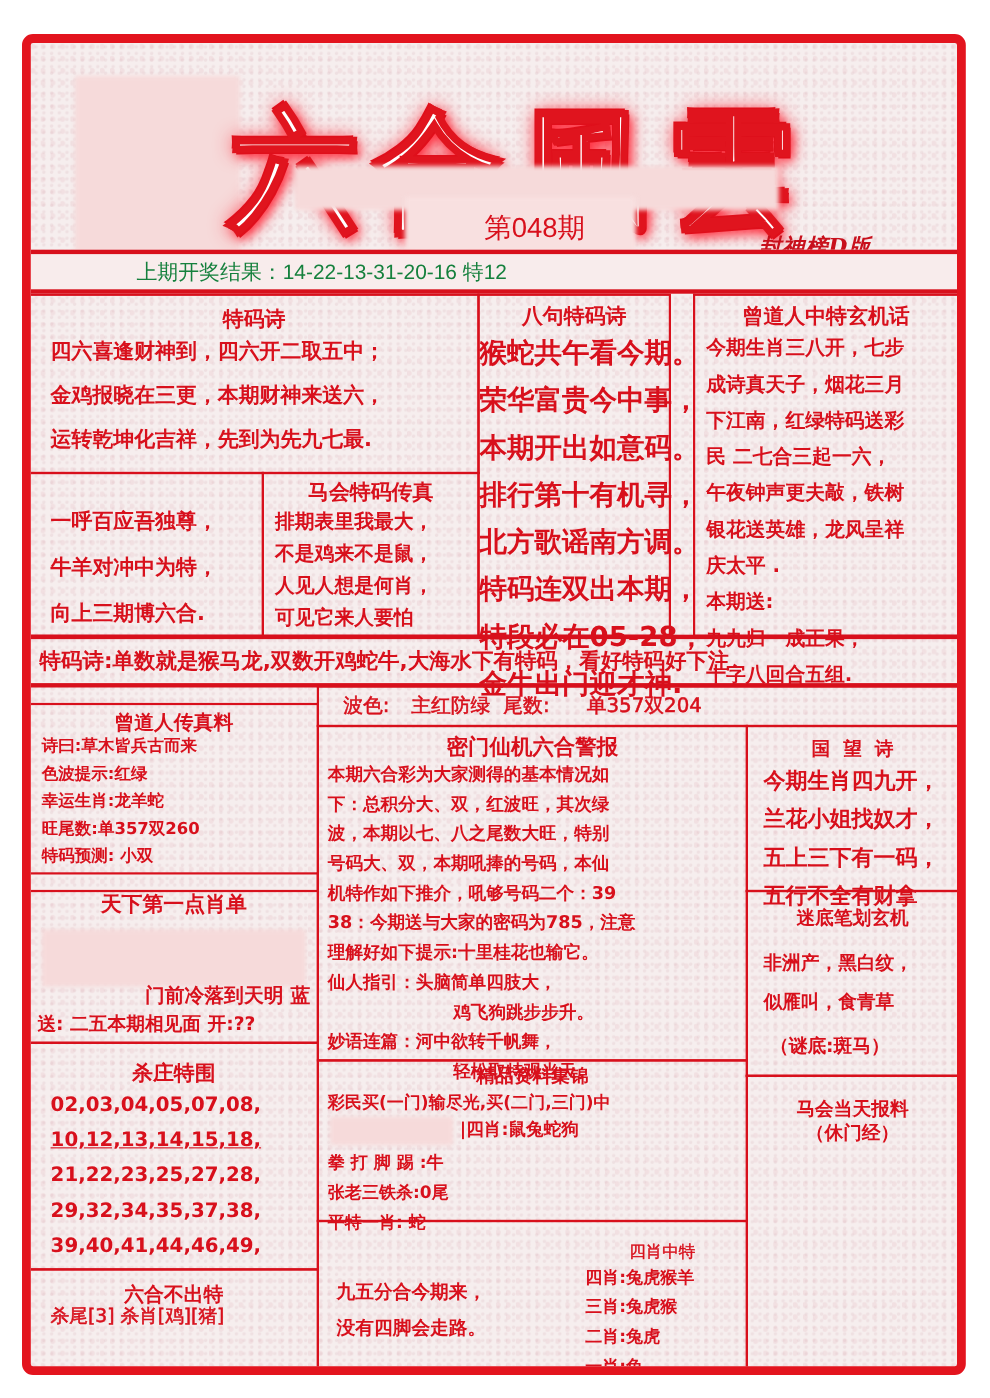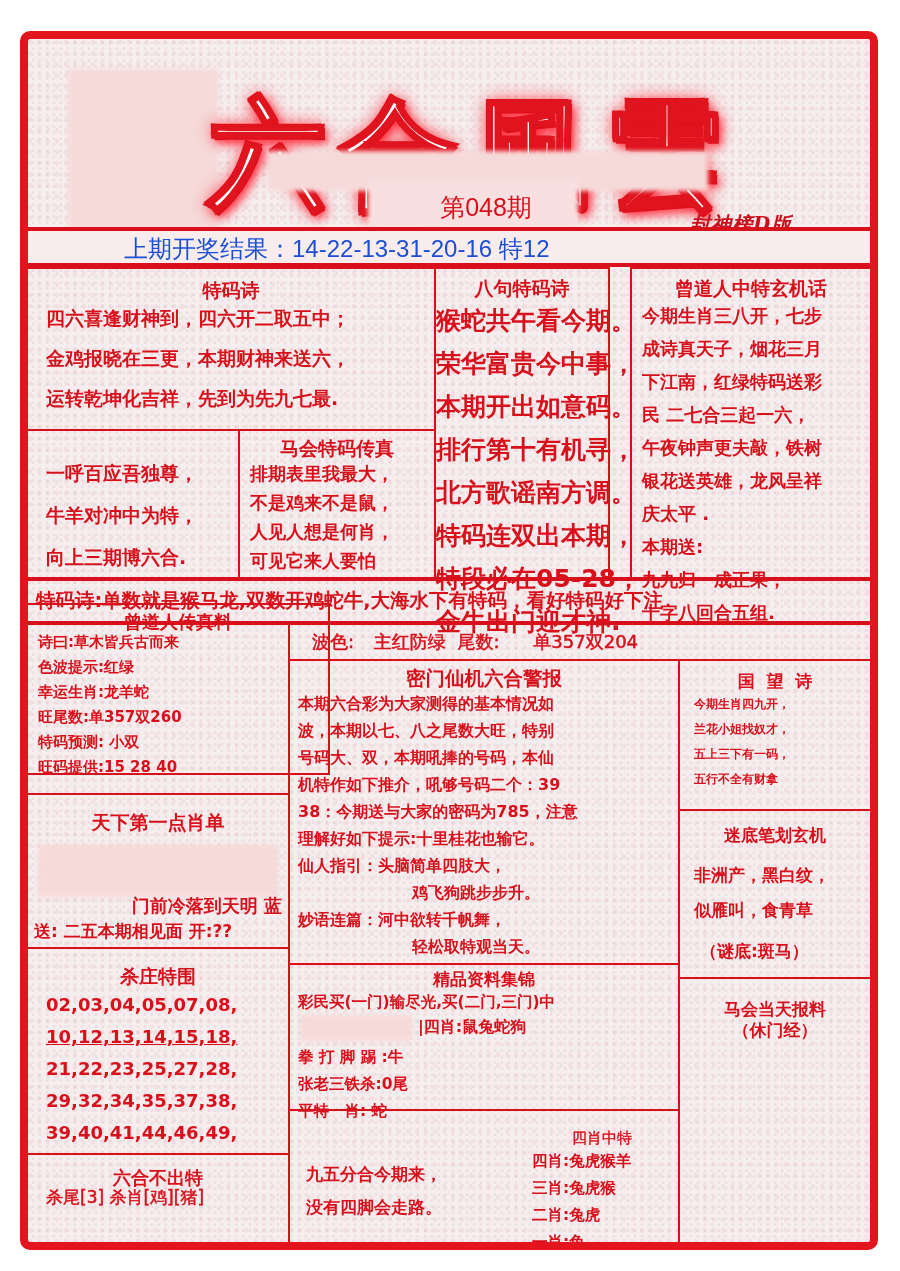--- a/index.html
+++ b/index.html
@@ -30,22 +30,22 @@
     -webkit-text-stroke: 3px #e0141e; line-height: 150px;
   }
   .blur-box { position: absolute; background: #f6dada; filter: blur(2px); }
   .issue { position: absolute; left: 358px; top: 148px; width: 200px; height: 40px;
     text-align: center; font-size: 25px; line-height: 40px; color: #d8101c;
     font-family: "Liberation Sans", sans-serif; }
   .edition { position: absolute; left: 662px; top: 172px; font-size: 20px; font-style: italic;
     font-weight: bold; color: #c8101c; font-family: "DejaVu Serif", serif; letter-spacing: 1px; }
   .results { position: absolute; left: 0; top: 188px; width: 842px; height: 40px; box-sizing: border-box;
     border-top: 4px solid #d8101c; border-bottom: 4px solid #d8101c; background: #f8ecec; }
-  .results-text { position: absolute; left: 96px; top: 6px; font-size: 24px; line-height: 24px;
-    font-family: "Liberation Sans", sans-serif; color: #1d4ed8; white-space: nowrap; }
+  .results-text { position: absolute; left: 96px; top: 6px; font-size: 19px; line-height: 24px;
+    font-family: "Liberation Sans", sans-serif; color: #15803d; white-space: nowrap; }
   .box-title { font-weight: bold; text-align: center; white-space: nowrap; }
   .lines div { white-space: nowrap; font-weight: bold; }
 </style>
 </head>
 <body>
 
 <div class="paper">
 
   <div class="blur-box" style="left:40px;top:30px;width:150px;height:160px;"></div>
   <div class="title-logo">六合風雲</div>
@@ -114,29 +114,28 @@
       <div style="margin-top:9px;">本期送:</div>
       <div style="margin-top:9px;">九九归一成正果，</div>
       <div style="margin-top:9px;">十字八回合五组.</div>
     </div>
   </div>
 
   <div class="abs" style="left:0;top:538px;width:842px;height:48px;border-top:4px solid #d8101c;border-bottom:4px solid #d8101c;">
     <div class="t" style="position:absolute;left:8px;top:10px;font-size:19.5px;">特码诗:单数就是猴马龙,双数开鸡蛇牛,大海水下有特码，看好特码好下注</div>
   </div>
 
-  <div class="abs cell" style="left:0;top:564px;width:302px;height:172px;border-left:none;">
+  <div class="abs cell" style="left:0;top:600px;width:262px;height:172px;border-left:none;">
     <div class="box-title t" style="font-size:18px;margin-top:8px;">曾道人传真料</div>
     <div class="lines" style="margin-left:10px;font-size:15px;">
       <div style="margin-top:2px;">诗曰:草木皆兵古而来</div>
       <div style="margin-top:6px;">色波提示:红绿</div>
       <div style="margin-top:6px;">幸运生肖:龙羊蛇</div>
       <div style="margin-top:6px;">旺尾数:单357双260</div>
       <div style="margin-top:6px;">特码预测: 小双</div>
-      <div style="margin-top:6px;">旺码提供:15 28 40</div>
     </div>
   </div>
 
   <div class="abs cell" style="left:0;top:754px;width:262px;height:156px;border-left:none;">
     <div class="box-title t" style="font-size:19px;margin-top:18px;">天下第一点肖单</div>
     <div class="blur-box" style="left:10px;top:50px;width:240px;height:52px;"></div>
     <div class="t" style="position:absolute;right:6px;top:102px;font-size:18px;">门前冷落到天明 蓝</div>
     <div class="t" style="position:absolute;left:6px;top:128px;font-size:17px;">送: 二五本期相见面 开:??</div>
   </div>
 
@@ -162,20 +161,21 @@
       <span style="margin-left:14px;">主红防绿</span>
       <span style="margin-left:6px;">尾数:</span>
       <span style="margin-left:28px;">单357双204</span>
     </div>
   </div>
 
   <div class="abs cell" style="left:260px;top:620px;width:392px;height:306px;">
     <div class="box-title t" style="font-size:19.5px;margin-top:8px;">密门仙机六合警报</div>
     <div class="lines" style="margin-left:8px;font-size:16px;">
       <div style="margin-top:5px;">本期六合彩为大家测得的基本情况如</div>
+      <div style="margin-top:6px;">下：总积分大、双，红波旺，其次绿</div>
       <div style="margin-top:6px;">波，本期以七、八之尾数大旺，特别</div>
       <div style="margin-top:6px;">号码大、双，本期吼捧的号码，本仙</div>
       <div style="margin-top:6px;">机特作如下推介，吼够号码二个：39</div>
       <div style="margin-top:6px;">38：今期送与大家的密码为785，注意</div>
       <div style="margin-top:6px;">理解好如下提示:十里桂花也输它。</div>
       <div style="margin-top:6px;"><span>仙人指引：</span><span>头脑简单四肢大，</span></div>
       <div style="margin-top:6px;margin-left:114px;">鸡飞狗跳步步升。</div>
       <div style="margin-top:6px;"><span>妙语连篇：</span><span>河中欲转千帆舞，</span></div>
       <div style="margin-top:6px;margin-left:114px;">轻松取特观当天。</div>
     </div>
@@ -204,21 +204,21 @@
     <div class="lines" style="position:absolute;left:242px;top:40px;font-size:15.5px;">
       <div>四肖:兔虎猴羊</div>
       <div style="margin-top:6px;">三肖:兔虎猴</div>
       <div style="margin-top:6px;">二肖:兔虎</div>
       <div style="margin-top:6px;">一肖:兔</div>
     </div>
   </div>
 
   <div class="abs cell" style="left:650px;top:620px;width:192px;height:152px;border-right:none;">
     <div class="box-title t" style="font-size:17px;margin-top:12px;white-space:pre;">国  望  诗</div>
-    <div class="lines" style="margin-left:14px;font-size:12px;">
+    <div class="lines" style="margin-left:14px;font-size:20px;">
       <div style="margin-top:6px;">今期生肖四九开，</div>
       <div style="margin-top:8px;">兰花小姐找奴才，</div>
       <div style="margin-top:8px;">五上三下有一码，</div>
       <div style="margin-top:8px;">五行不全有财拿</div>
     </div>
   </div>
 
   <div class="abs cell" style="left:650px;top:770px;width:192px;height:170px;border-right:none;">
     <div class="box-title t" style="font-size:17px;margin-top:16px;">迷底笔划玄机</div>
     <div class="lines" style="margin-left:14px;font-size:17px;">

